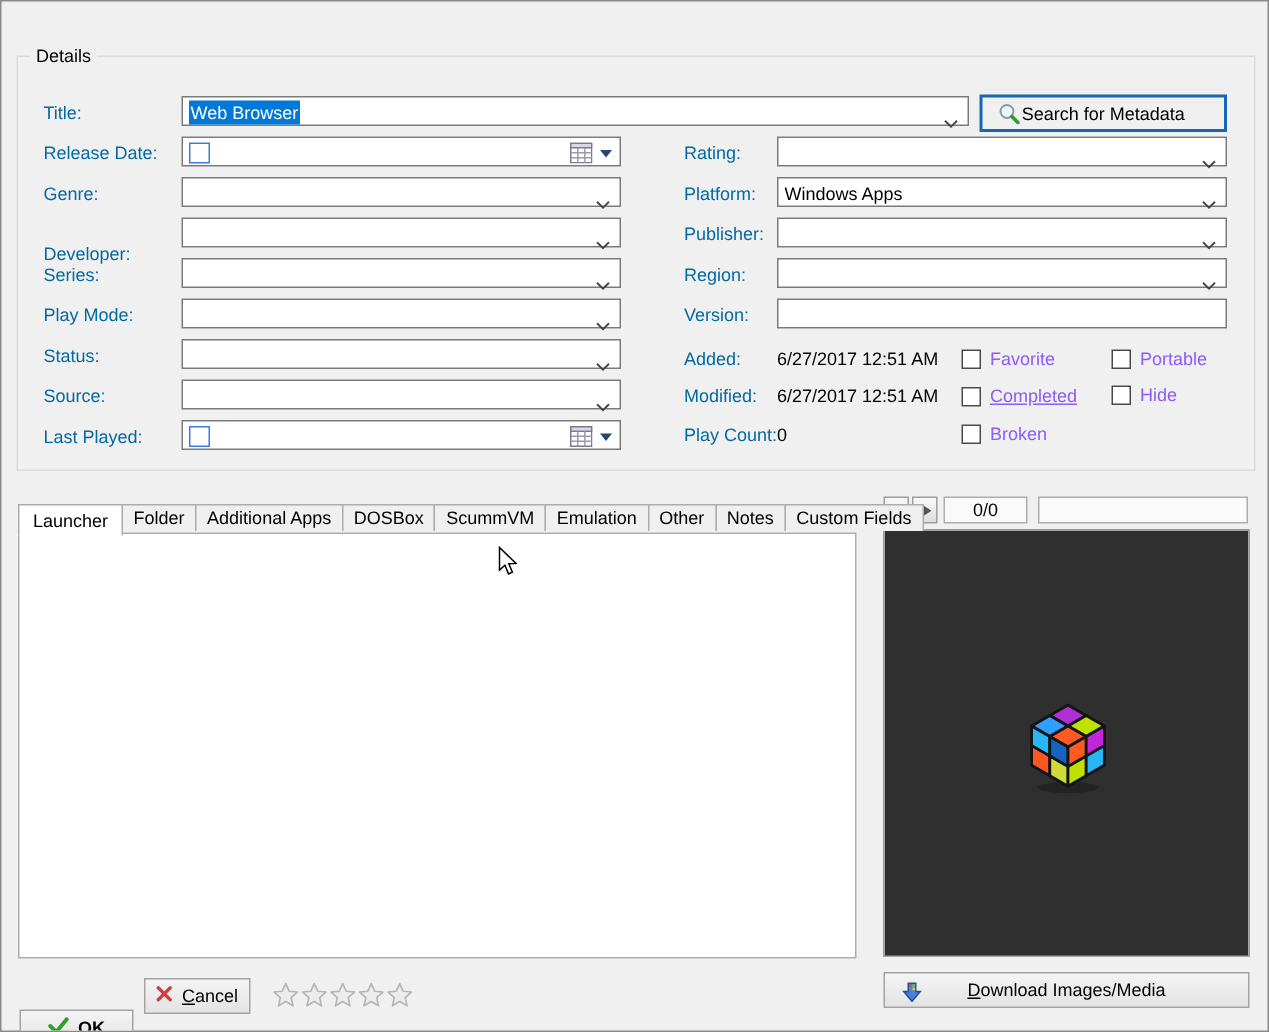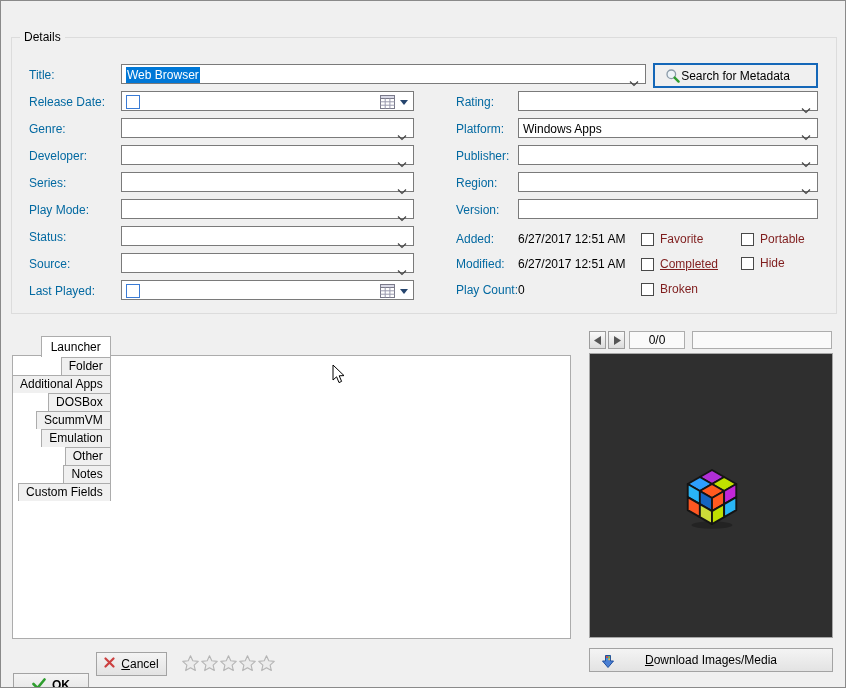--- a/index.html
+++ b/index.html
@@ -31,34 +31,34 @@
   .combo .chevron { position:absolute; right:6px; top:8px; }
   .sel { background:#0078d7; color:#fff; padding:1px 1px; }
 
   .datepick .dp-check { position:absolute; left:4px; top:3px; width:14px; height:14px; background:#fff; border:1px solid #3a7bd5; }
   .datepick .dp-cal { position:absolute; right:18px; top:3px; }
   .datepick .dp-arrow { position:absolute; right:5px; top:8px; width:0; height:0; border-left:4px solid transparent; border-right:4px solid transparent; border-top:5px solid #25456e; }
 
   input.textbox { padding:0 4px; font-size:12px; color:#000; }
 
   .checkbox { position:absolute; width:13px; height:13px; background:#fff; border:1px solid #494949; }
-  .checkbox-label { position:absolute; font-size:12px; line-height:15px; color:#7f1d1d; white-space:nowrap; }
+  .checkbox-label { position:absolute; font-size:12px; line-height:15px; color:#8b5cf6; white-space:nowrap; }
 
   
   .btn {
     position:absolute; background:linear-gradient(#f4f4f4,#e3e3e3); border:1px solid #a3a3a3;
     font-size:12px; color:#000; display:flex; align-items:center; justify-content:center; gap:6px;
   }
   .btn-search { left:652px; top:62px; width:165px; height:25px; border:2px solid #1467b8; background:#f0f0f0; }
   .btn-search .btn-ico { position:absolute; left:10px; top:3px; }
   .u-first { display:inline-block; }
   .u-first::first-letter { text-decoration:underline; }
 
   
-  .tabstrip { position:absolute; left:11px; top:335px; height:20px; display:flex; align-items:flex-end; z-index:3;flex-direction:column; }
+  .tabstrip { position:absolute; left:11px; top:335px; height:20px; display:flex; z-index:3; }
   .tab { background:#f0f0f0; border:1px solid #acacac; border-bottom:none; height:18px; line-height:17px;
          font-size:12px; padding:0 7px; margin-right:-1px; color:#000; }
   .tab.active { background:#fff; height:21px; line-height:20px; padding:0 9px; position:relative; z-index:4; }
   .tabpage { position:absolute; left:11px; top:354px; width:559px; height:284px; background:#fff; border:1px solid #acacac; z-index:2; }
 
   .panel-label { position:absolute; font-size:12px; color:#000; white-space:nowrap; }
 
   
   .nav-btn { position:absolute; top:330px; width:17px; height:18px; background:linear-gradient(#fafafa,#dcdcdc);
              border:1px solid #9d9d9d; display:flex; align-items:center; justify-content:center; }
@@ -78,21 +78,21 @@
 <div class="window">
 
 
   <div class="groupbox">
     <span class="groupbox-legend">Details</span>
   </div>
 
   <span class="row-label" style="left:28px; top:63px;">Title:</span>
   <span class="row-label" style="left:28px; top:90px;">Release Date:</span>
   <span class="row-label" style="left:28px; top:117px;">Genre:</span>
-  <span class="row-label" style="left:28px; top:144px;text-align:right;">Developer:</span>
+  <span class="row-label" style="left:28px; top:157px;text-align:right;">Developer:</span>
   <span class="row-label" style="left:28px; top:171px;">Series:</span>
   <span class="row-label" style="left:28px; top:198px;">Play Mode:</span>
   <span class="row-label" style="left:28px; top:225px;">Status:</span>
   <span class="row-label" style="left:28px; top:252px;">Source:</span>
   <span class="row-label" style="left:28px; top:279px;">Last Played:</span>
 
   <div class="combo" style="left:120px; top:63px; width:525px;">
     <span class="combo-text"><span class="sel">Web Browser</span></span>
     <span class="chevron">
       <svg width="10" height="6">

